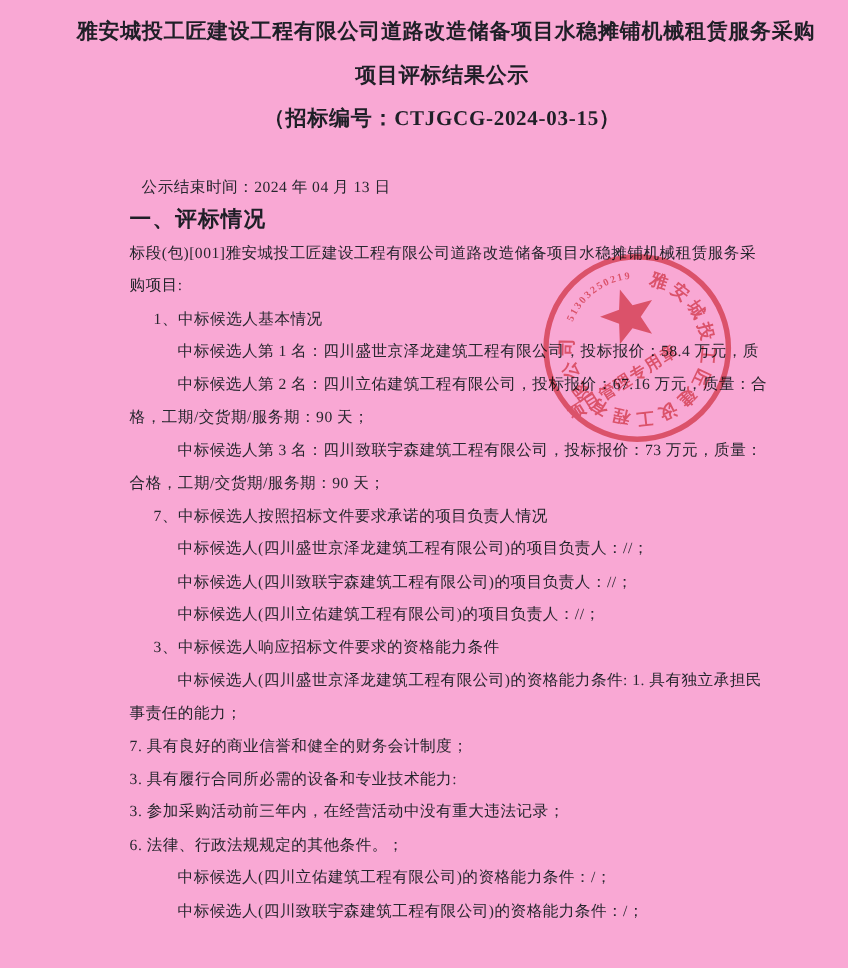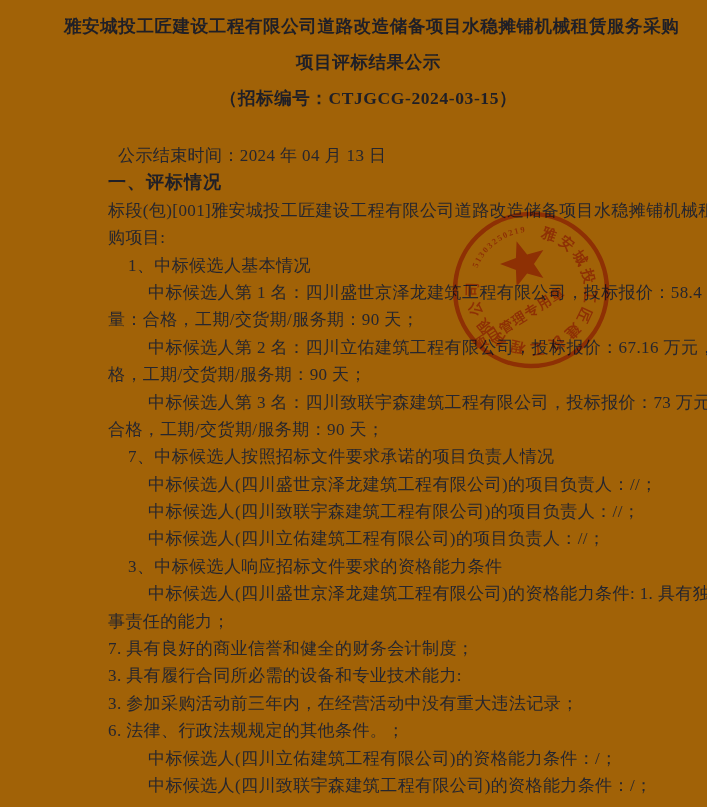--- a/index.html
+++ b/index.html
@@ -5,30 +5,30 @@
   html, body { margin: 0; padding: 0; }
   body {
     width: 707px; height: 807px;
     background: #ffffff;
     overflow: hidden;
     position: relative;
     font-family: "Liberation Serif", "DejaVu Serif", serif;
   }
   .page {
     position: absolute; inset: 0;
-    background: #a16207;
+    background: #f9a8d4;
     color: #26262e;
   }
   .doc {
     position: absolute;
     left: 98px; top: 8px; right: 64px;
   }
   .line {
     white-space: pre;
-    font-size: 17px;
+    font-size: 13px;
     line-height: 27.4px;
     height: 27.4px;
     letter-spacing: 0.4px;
     color: #26262e;
   }
   .k-title {
     text-align: center;
     font-weight: 700;
     font-size: 17.5px;
     line-height: 36px;
@@ -70,21 +70,20 @@
         <div class="line k-title">项目评标结果公示</div>
         <div class="line k-title">（招标编号：CTJGCG-2024-03-15）</div>
       </div>
     <div id="lines-block">
         <div class="line k-date">公示结束时间：2024 年 04 月 13 日</div>
         <div class="line k-heading">一、评标情况</div>
         <div class="line k-flush">标段(包)[001]雅安城投工匠建设工程有限公司道路改造储备项目水稳摊铺机械租赁服务采</div>
         <div class="line k-flush">购项目:</div>
         <div class="line k-num">1、中标候选人基本情况</div>
         <div class="line k-para">中标候选人第 1 名：四川盛世京泽龙建筑工程有限公司，投标报价：58.4 万元，质</div>
-        <div class="line k-flush">量：合格，工期/交货期/服务期：90 天；</div>
         <div class="line k-para">中标候选人第 2 名：四川立佑建筑工程有限公司，投标报价：67.16 万元，质量：合</div>
         <div class="line k-flush">格，工期/交货期/服务期：90 天；</div>
         <div class="line k-para">中标候选人第 3 名：四川致联宇森建筑工程有限公司，投标报价：73 万元，质量：</div>
         <div class="line k-flush">合格，工期/交货期/服务期：90 天；</div>
         <div class="line k-num">7、中标候选人按照招标文件要求承诺的项目负责人情况</div>
         <div class="line k-para">中标候选人(四川盛世京泽龙建筑工程有限公司)的项目负责人：//；</div>
         <div class="line k-para">中标候选人(四川致联宇森建筑工程有限公司)的项目负责人：//；</div>
         <div class="line k-para">中标候选人(四川立佑建筑工程有限公司)的项目负责人：//；</div>
         <div class="line k-num">3、中标候选人响应招标文件要求的资格能力条件</div>
         <div class="line k-para">中标候选人(四川盛世京泽龙建筑工程有限公司)的资格能力条件: 1. 具有独立承担民</div>

